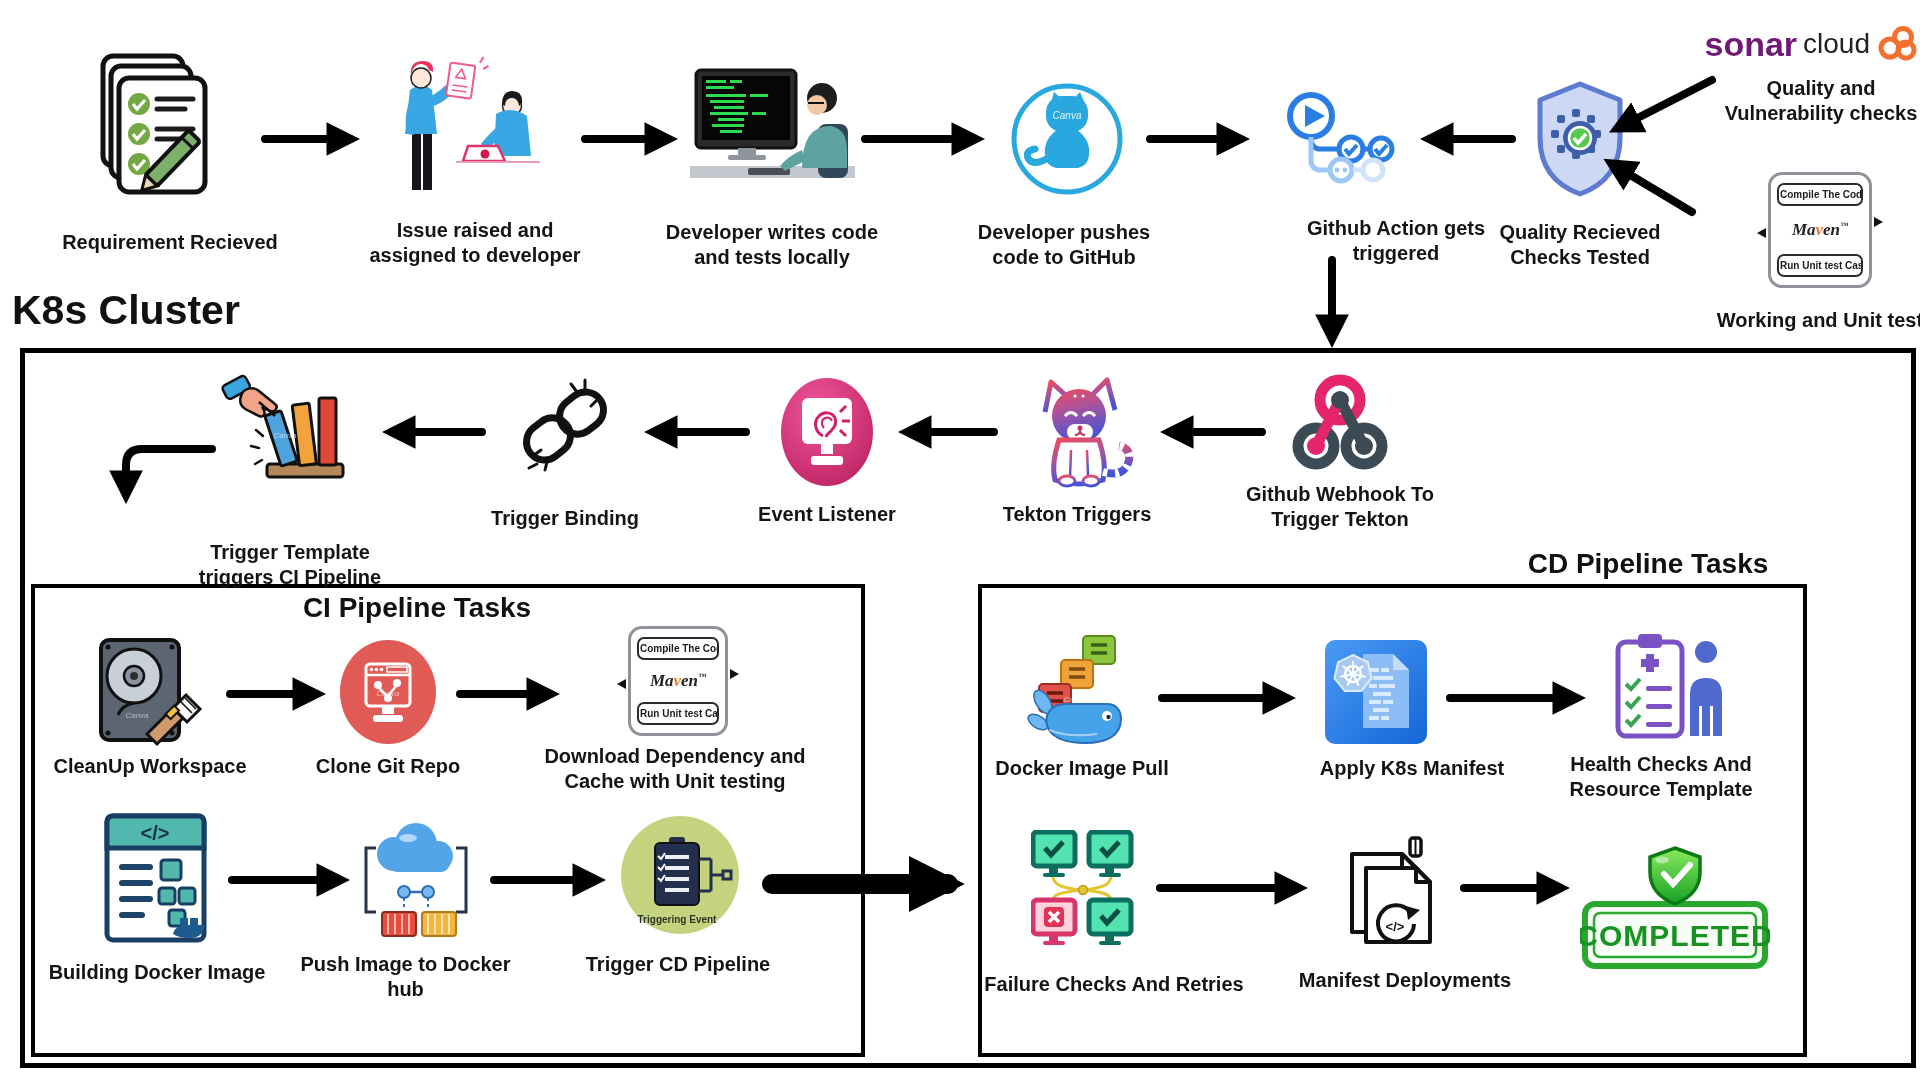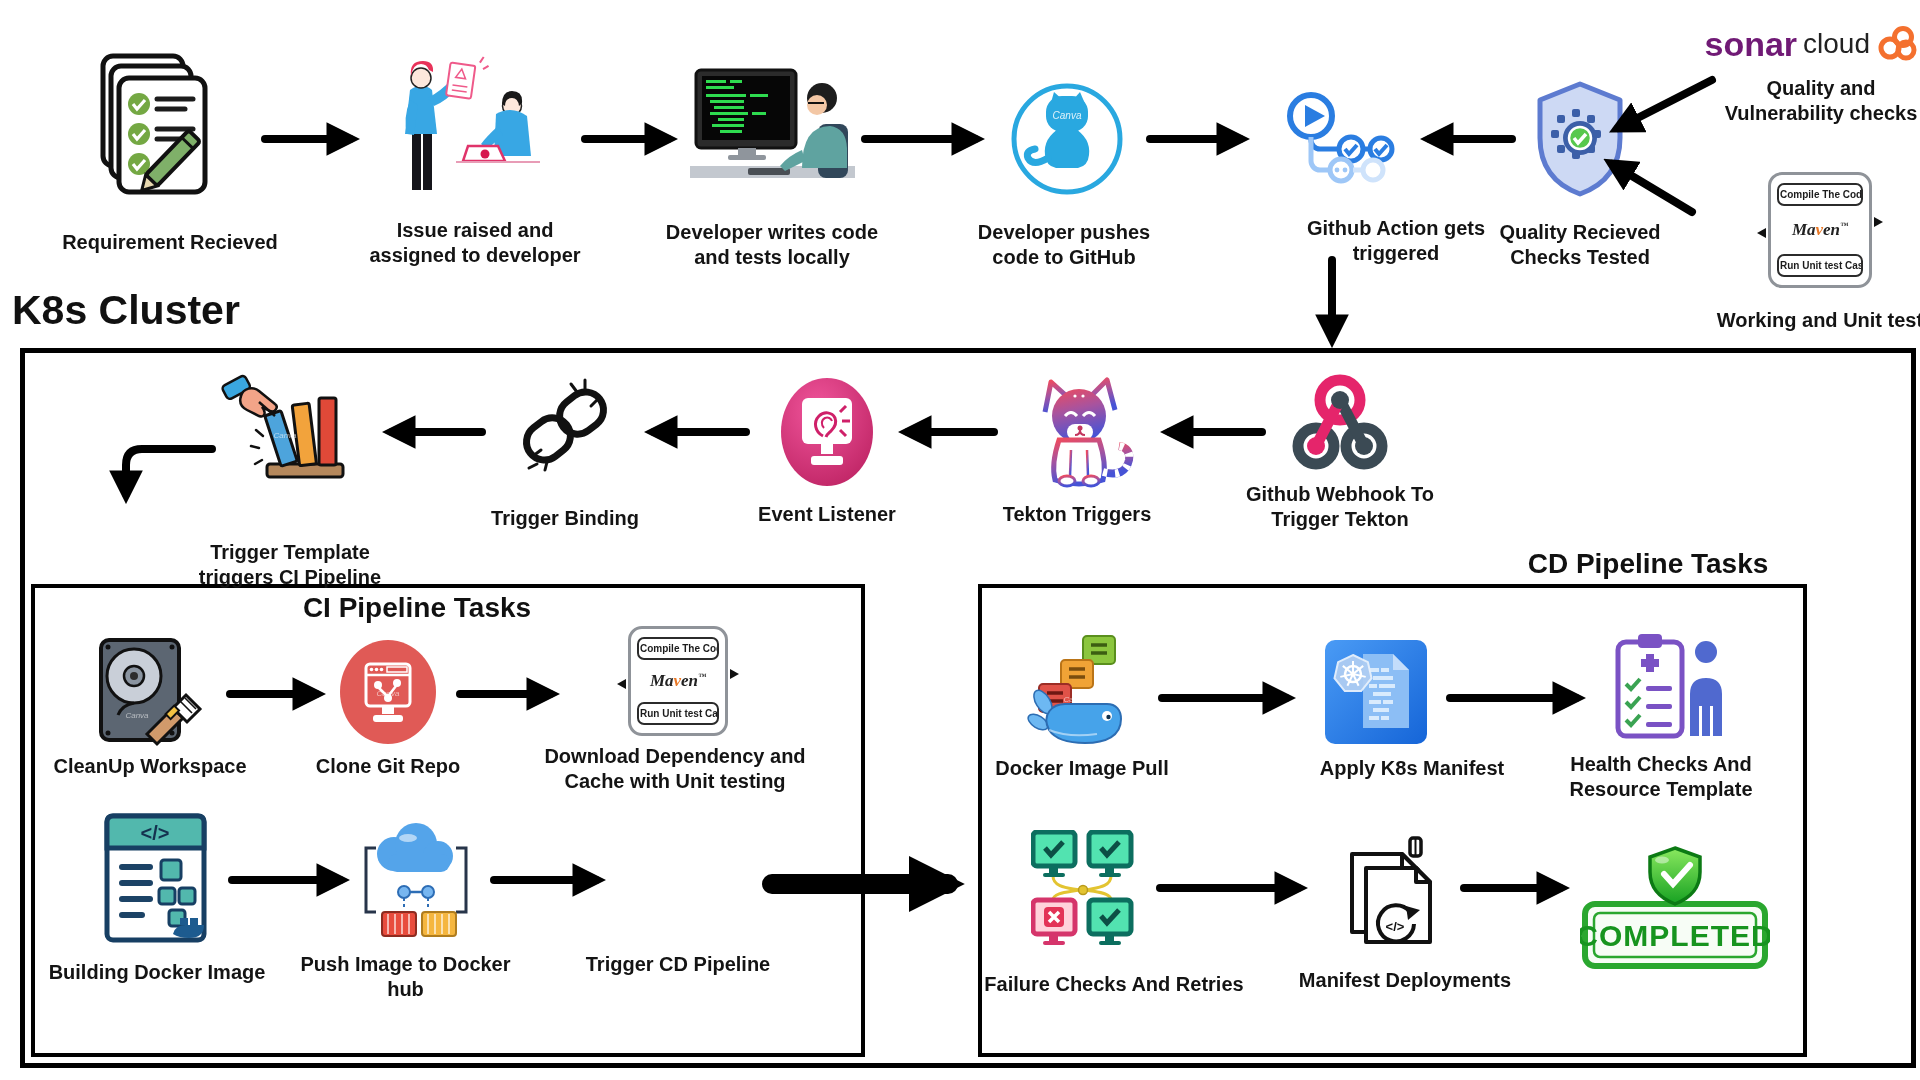--- a/index.html
+++ b/index.html
@@ -416,20 +416,43 @@
           <line x1="68" y1="96" x2="68" y2="116"></line>
             <line x1="75" y1="96" x2="75" y2="116"></line>
           <line x1="82" y1="96" x2="82" y2="116"></line>
             <line x1="89" y1="96" x2="89" y2="116"></line>
         </g>
       </g>
     </svg>
   </div>
   <div class="lbl" style="left:298px;top:952px;width:215px;">Push Image to Docker hub</div>
 
+  <div class="ic" style="left:619px;top:813px;width:122px;height:124px;">
+    <svg viewBox="0 0 122 124">
+      <circle cx="61" cy="62" r="59" fill="#c5d37f"></circle>
+      <rect x="50" y="24" width="16" height="10" rx="3" fill="#22304e"></rect>
+      <rect x="36" y="30" width="44" height="62" rx="5" fill="#22304e" stroke="#111" stroke-width="2"></rect>
+      <g fill="rgba(255,255,255,0.92)">
+        <rect x="46" y="42" width="24" height="4"></rect>
+          <rect x="46" y="53" width="24" height="4"></rect>
+        <rect x="46" y="64" width="24" height="4"></rect>
+          <rect x="46" y="75" width="24" height="4"></rect>
+      </g>
+      <g stroke="#fff" stroke-width="2" fill="none">
+        <path d="M39,43 l3,3 l4,-6"></path>
+          <path d="M39,54 l3,3 l4,-6"></path>
+          <path d="M39,65 l3,3 l4,-6"></path>
+      </g>
+      <g stroke="#22304e" stroke-width="3" fill="none">
+        <path d="M80,46 h12 M80,78 h12 M92,46 v32 M92,62 h12"></path>
+        <rect x="104" y="58" width="8" height="8"></rect>
+      </g>
+      <text x="58" y="110" text-anchor="middle" font-size="10" font-weight="bold" fill="#2a3524">Triggering Event</text>
+    </svg>
+  </div>
   <div class="lbl" style="left:538px;top:952px;width:280px;">Trigger CD Pipeline</div>
 
   <div class="title" style="left:1488px;top:548px;width:320px;text-align:center;">CD Pipeline  Tasks</div>
   <div class="box" style="left:978px;top:584px;width:821px;height:465px;"></div>
 
   <div class="ic" style="left:1019px;top:632px;width:112px;height:114px;">
     <svg viewBox="0 0 112 114">
       <g stroke-width="2">
         <rect x="64" y="4" width="32" height="28" rx="4" fill="#8cc63e" stroke="#5a8f1d"></rect>
         <line x1="72" y1="13" x2="88" y2="13" stroke="#3c5e12" stroke-width="3.5"></line>

